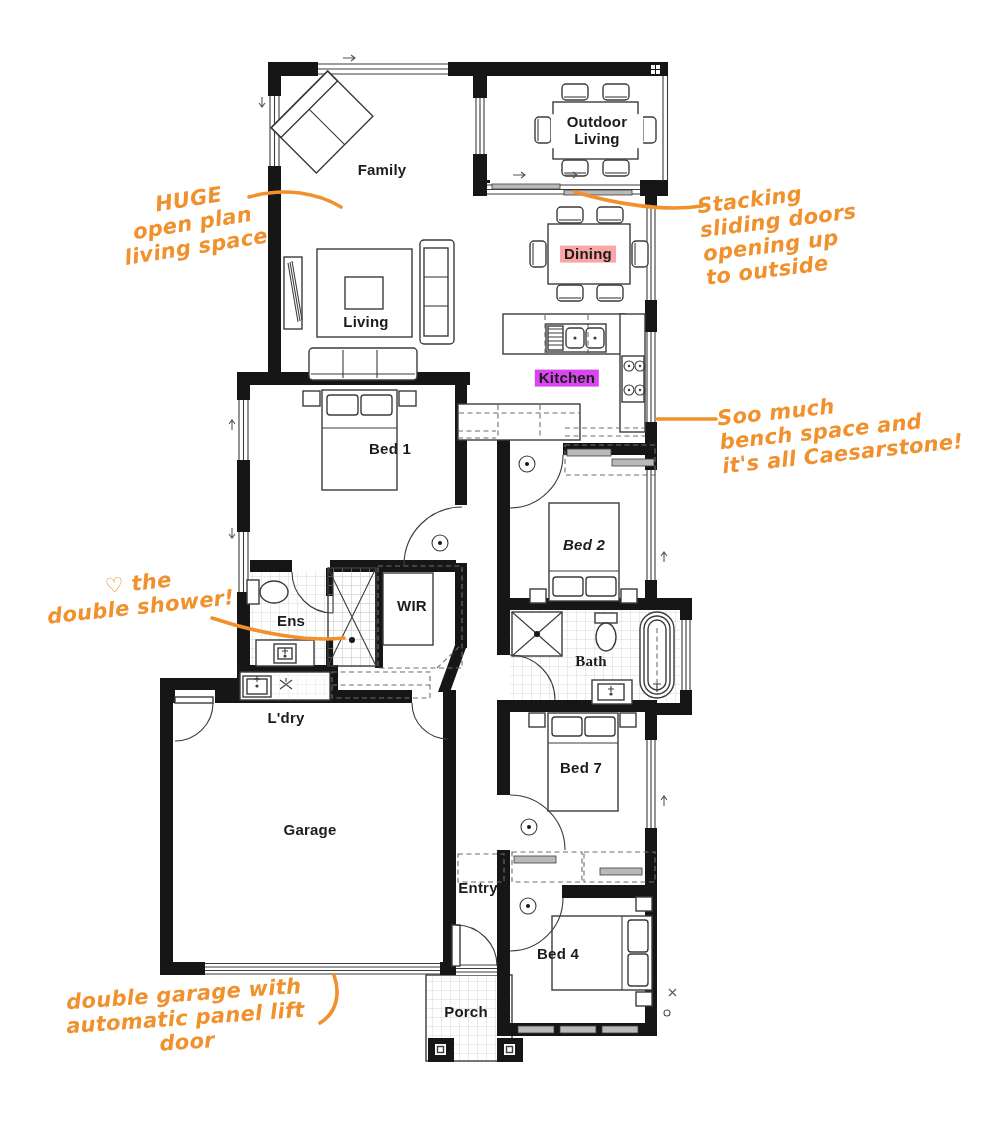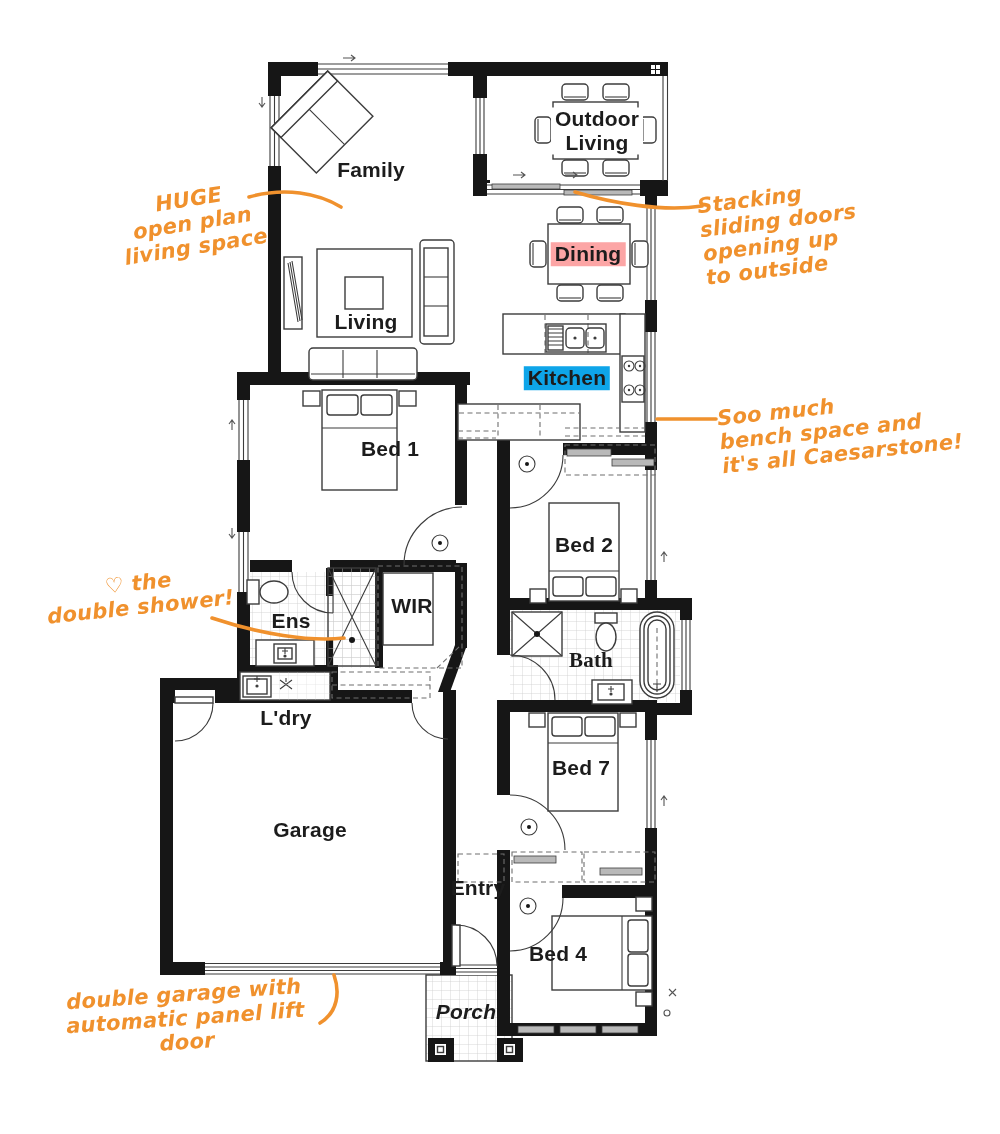--- a/index.html
+++ b/index.html
@@ -7,21 +7,21 @@
          font-family:"Liberation Sans",sans-serif;}
   #plan-svg{position:absolute;left:0;top:0;}
   .w{fill:#161616;stroke:none;}
   .f{fill:#ffffff;stroke:#3c3c3c;stroke-width:1.4;}
   .fn{fill:none;stroke:#3c3c3c;stroke-width:1.4;}
   .ln{stroke:#3c3c3c;stroke-width:1.1;fill:none;}
   .dash{stroke:#6f6f6f;stroke-width:1.1;fill:none;stroke-dasharray:5 3.5;}
   .gray{fill:#b9b9b9;stroke:#3c3c3c;stroke-width:.8;}
   .org{stroke:#F0912D;stroke-width:3.6;fill:none;stroke-linecap:round;}
   .room-label{position:absolute;transform:translate(-50%,-50%);
-     font-weight:bold;font-size:21px;color:#1c1c1c;text-align:center;
+     font-weight:bold;font-size:15px;color:#1c1c1c;text-align:center;
      letter-spacing:.2px;line-height:1.12;white-space:pre-line;}
   .ann{position:absolute;font-family:"DejaVu Sans",sans-serif;font-style:italic;font-weight:bold;
      font-size:21px;color:#F0912D;white-space:pre-line;line-height:1.14;letter-spacing:.3px;}
 </style>
 </head>
 <body>
 
 <div id="stage">
 
 <svg id="plan-svg" width="1000" height="1134" viewBox="0 0 1000 1134">
@@ -390,36 +390,36 @@
 
   <g>
     <path d="M249 197 C285 187 318 193 341 207" class="org"></path>
     <path d="M702 206 C662 212 612 203 575 192" class="org"></path>
     <path d="M716 419 L657 419" class="org"></path>
     <path d="M212 618 C260 634 310 642 344 638" class="org"></path>
     <path d="M320 1023 C338 1012 340 992 334 975" class="org"></path>
   </g>
 </svg>
 
-<div class="room-label" style="left:371px;top:170px;">Family</div>
+<div class="room-label" style="left:382px;top:170px;">Family</div>
 <div class="room-label" style="left:597px;top:131px;width:92px;background:#fff;">Outdoor Living</div>
 <div class="room-label" style="left:588px;top:254px;background:#fca5a5;padding:0 4px;">Dining</div>
-<div class="room-label" style="left:567px;top:378px;background:#0ea5e9;padding:0 4px;">Kitchen</div>
+<div class="room-label" style="left:567px;top:378px;background:#d946ef;padding:0 4px;">Kitchen</div>
 <div class="room-label" style="left:366px;top:322px;">Living</div>
 <div class="room-label" style="left:359px;top:449px;margin-left:31px;">Bed 1</div>
-<div class="room-label" style="left:584px;top:545px;">Bed 2</div>
+<div class="room-label" style="left:584px;top:545px;font-style:italic;">Bed 2</div>
 <div class="room-label" style="left:581px;top:768px;">Bed 7</div>
 <div class="room-label" style="left:558px;top:954px;">Bed 4</div>
 <div class="room-label" style="left:291px;top:621px;text-align:center;">Ens</div>
 <div class="room-label" style="left:412px;top:606px;">WIR</div>
 <div class="room-label" style="left:591px;top:661px;font-family:Liberation Serif, serif;">Bath</div>
 <div class="room-label" style="left:286px;top:718px;">L'dry</div>
 <div class="room-label" style="left:310px;top:830px;">Garage</div>
 <div class="room-label" style="left:478px;top:888px;">Entry</div>
-<div class="room-label" style="left:466px;top:1012px;font-style:italic;">Porch</div>
+<div class="room-label" style="left:466px;top:1012px;">Porch</div>
 
 <div class="ann" style="left:100px;top:188px;width:185px;text-align:center;transform:rotate(-9deg);">HUGE
 open plan
 living space</div>
 <div class="ann" style="left:701px;top:182px;width:215px;transform:rotate(-7deg);">Stacking
 sliding doors
 opening up
 to outside</div>
 <div class="ann" style="left:719px;top:393px;width:275px;transform:rotate(-6deg);">Soo much
 bench space and

